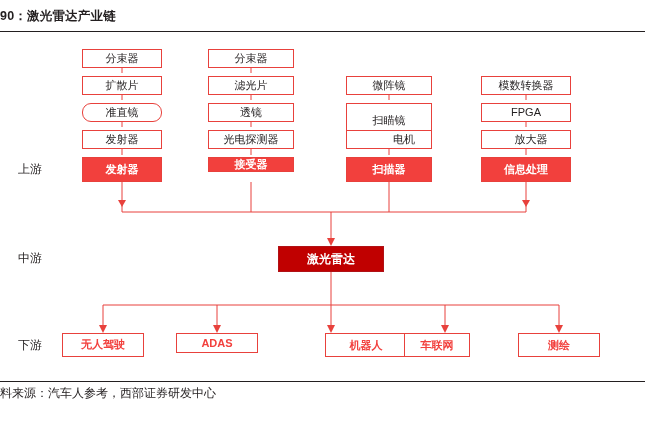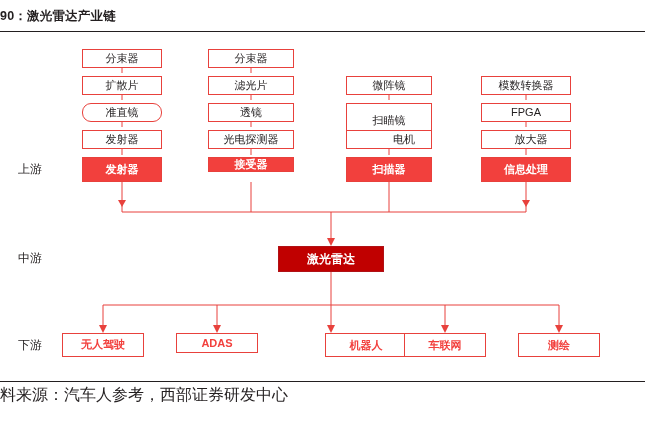--- a/index.html
+++ b/index.html
@@ -36,21 +36,21 @@
     width: 645px;
     height: 1px;
     background: #231f20;
   }
   .rule.top { top: 31px; }
   .rule.bottom { top: 381px; }
   .source {
     position: absolute;
     left: 0px;
     top: 385px;
-    font-size: 16px;
+    font-size: 12px;
     color: #231f20;
     white-space: nowrap;
   }
   .tier-label {
     position: absolute;
     font-size: 12px;
     color: #231f20;
     white-space: nowrap;
   }
   .box {
@@ -177,19 +177,19 @@
   <div class="box plain" style="left:481px; top:76px; width:90px; height:19px;">模数转换器</div>
   <div class="box plain" style="left:481px; top:103px; width:90px; height:19px;">FPGA</div>
   <div class="box plain" style="left:481px; top:130px; width:90px; height:19px;padding-left:10px;">放大器</div>
   <div class="box red" style="left:481px; top:157px; width:90px; height:25px;">信息处理</div>
 
   <div class="box darkred" style="left:278px; top:246px; width:106px; height:26px; font-size:12px;">激光雷达</div>
 
   <div class="box outline-red" style="left:62px; top:333px; width:82px; height:24px;font-family:Liberation Mono, monospace;">无人驾驶</div>
   <div class="box outline-red" style="left:176px; top:333px; width:82px; height:20px;">ADAS</div>
   <div class="box outline-red" style="left:290px; top:333px; width:82px; height:24px;margin-left:35px;">机器人</div>
-  <div class="box outline-red" style="left:404px; top:333px; width:82px; height:24px;">车联网</div>
+  <div class="box outline-red" style="left:404px; top:333px; width:66px; height:24px;">车联网</div>
   <div class="box outline-red" style="left:518px; top:333px; width:82px; height:24px;">测绘</div>
 
   <div class="rule bottom"></div>
   <div class="source">料来源：汽车人参考，西部证券研发中心</div>
 
 </div>
 
 </body></html>

